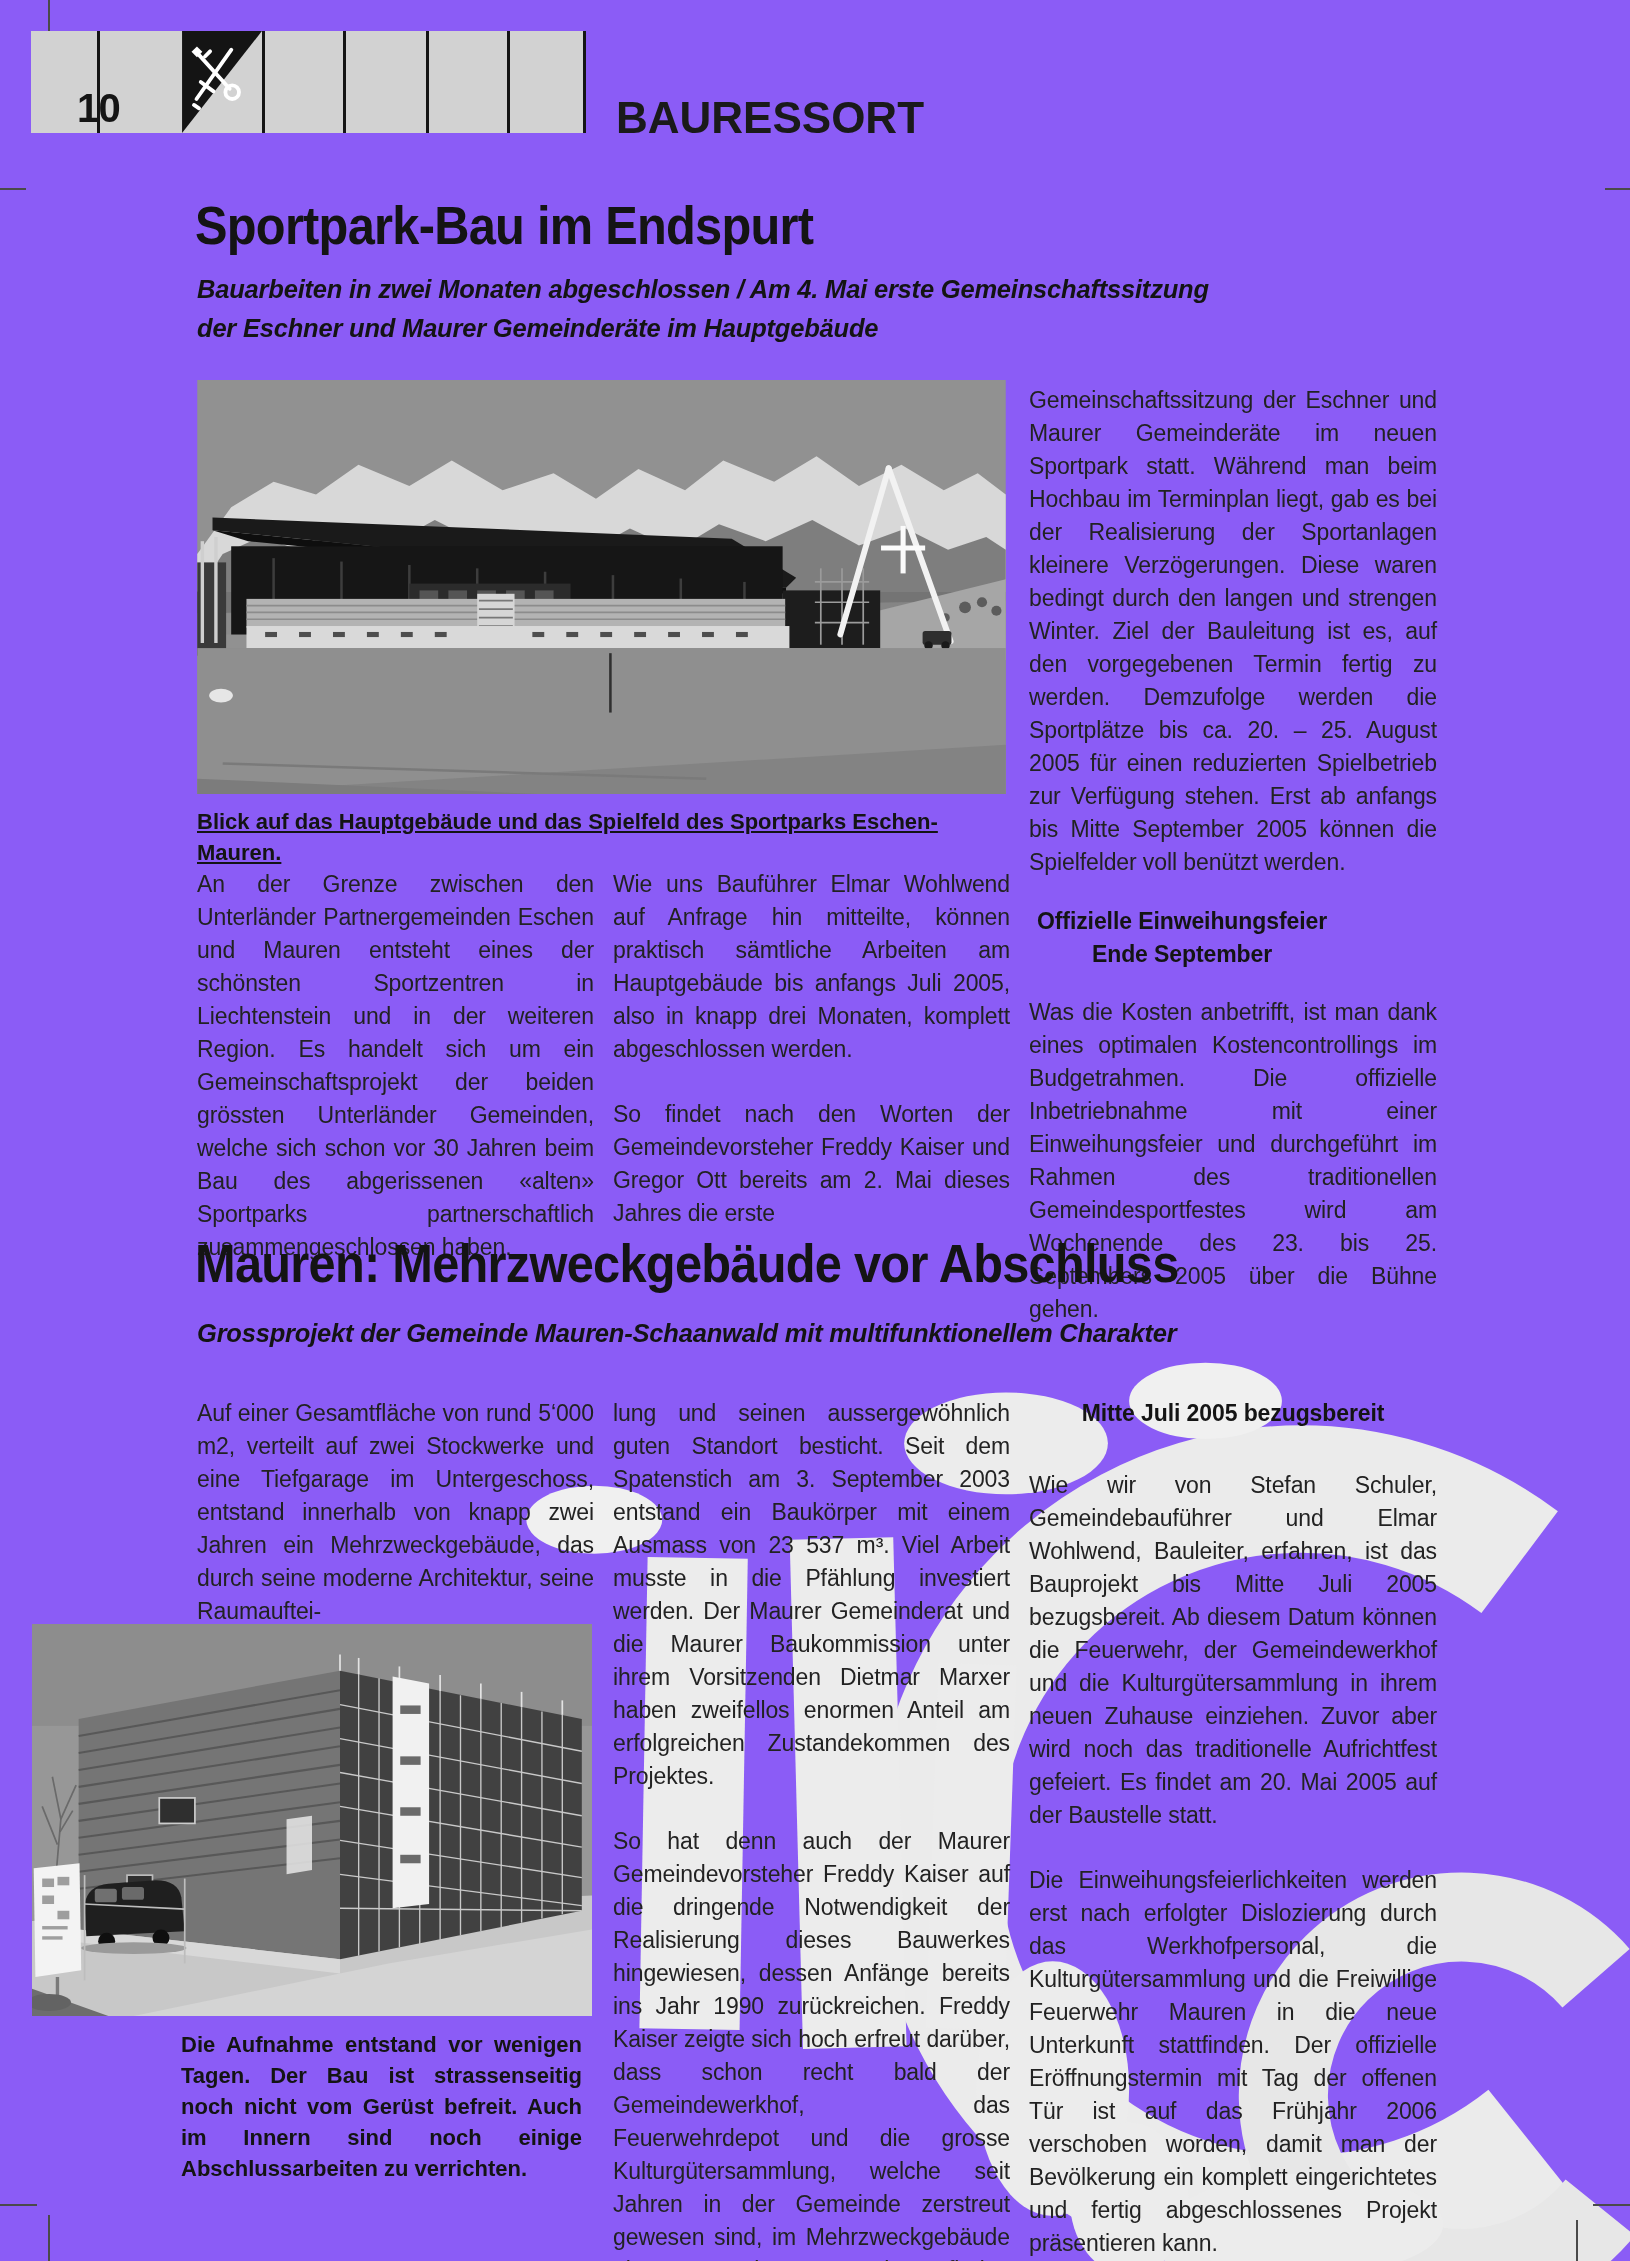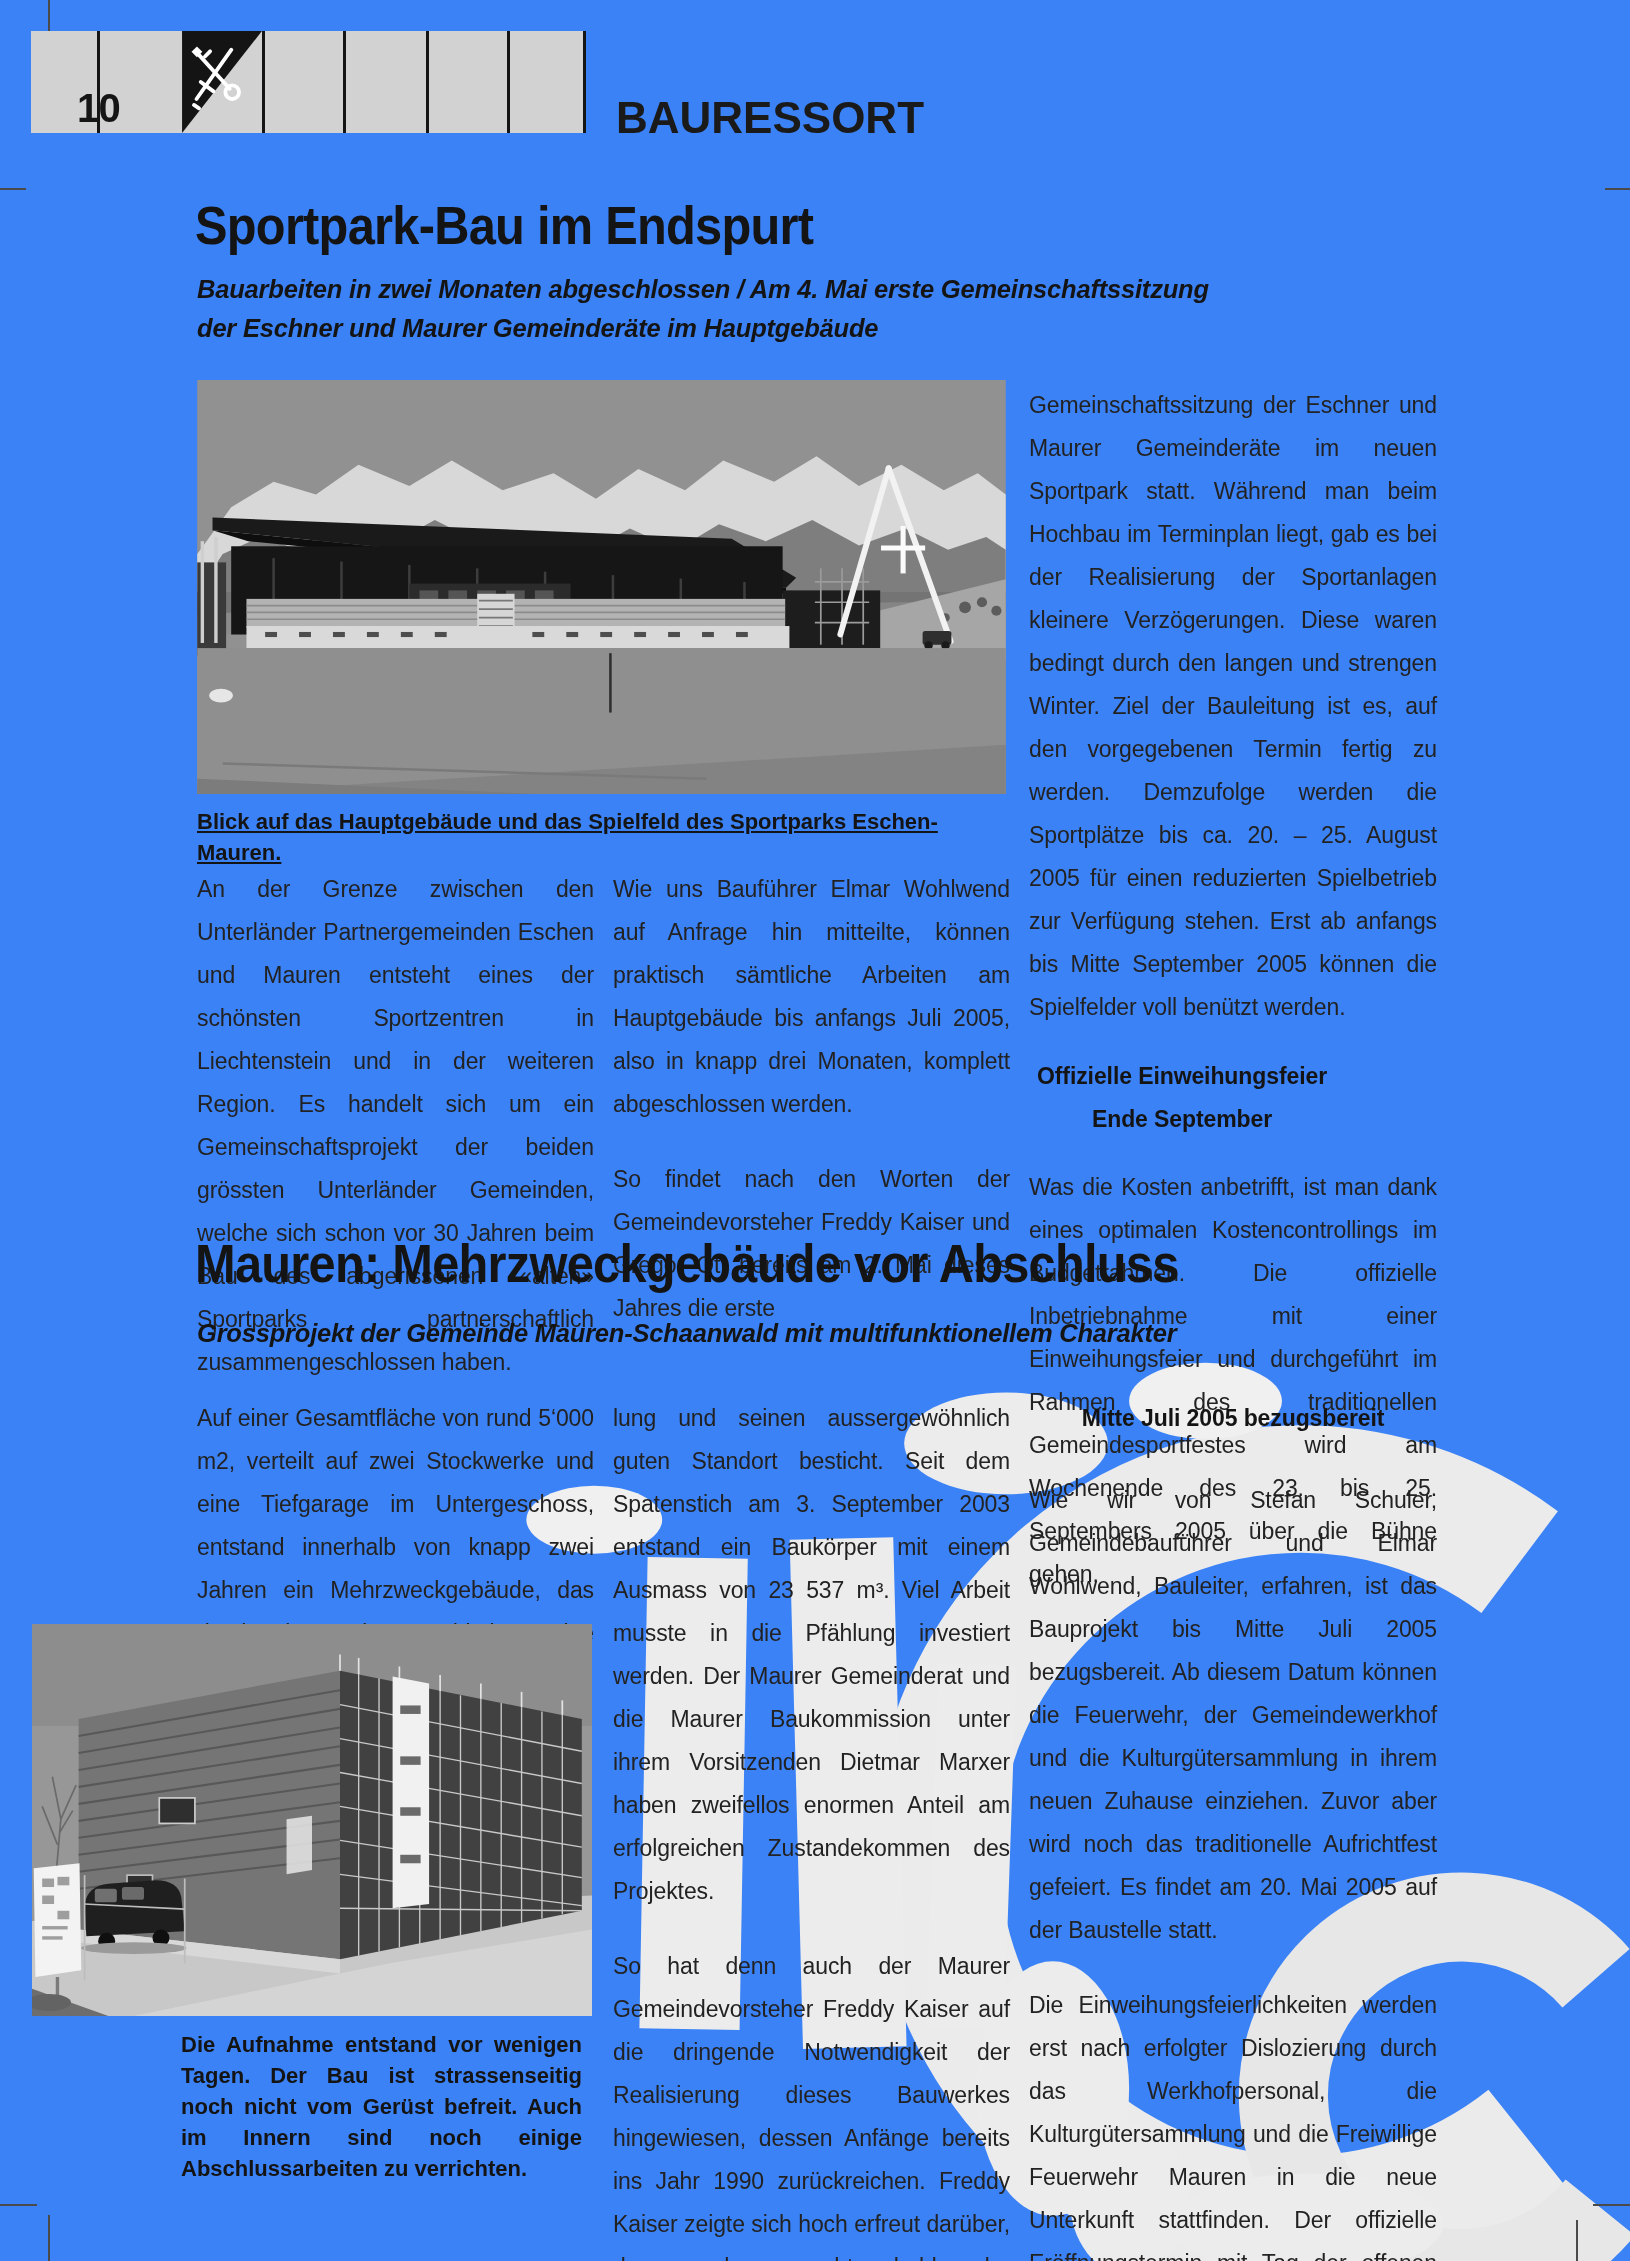--- a/index.html
+++ b/index.html
@@ -1,19 +1,19 @@
 <!DOCTYPE html>
 <html style="font-size:13.6px"><head>
 <meta charset="utf-8">
 <style>
   html,body{margin:0;padding:0;background:#ffffff;}
   .page{
     position:relative;
     width:1630px;height:2261px;
-    background:#3b82f6;
+    background:#8b5cf6;
     font-family:"Liberation Sans", sans-serif;
     color:#1c1c1c;
     overflow:hidden;
   }
   .abs{position:absolute;}
   .z1{z-index:2;}
   
   .band{left:31px;top:31px;width:554px;height:102px;background:#d2d2d2;}
   .vline{position:absolute;top:0;width:2.5px;height:102px;background:#151515;}
   .page-num{position:absolute;left:46px;bottom:1.7px;font-size:40px;font-weight:700;color:#151515;letter-spacing:-0.8px;}
@@ -26,21 +26,21 @@
     font-size:53px;font-weight:700;color:#141414;letter-spacing:-0.8px;
     transform:scaleX(0.92);transform-origin:left top;white-space:nowrap;
   }
   .sub{
     font-size:25.5px;font-weight:700;font-style:italic;color:#141414;
     line-height:39px;white-space:nowrap;letter-spacing:-0.2px;
   }
   .sub span{display:block;}
   
   .col{
-    font-size:23px;line-height:43px;text-align:justify;color:#222222;
+    font-size:23px;line-height:33px;text-align:justify;color:#222222;
     letter-spacing:-0.1px;
   }
   .col p{margin:0;}
   .col p + p{margin-top:32px;}
   .colhead{font-weight:700;text-align:center;color:#141414;}
   .caption{
     font-size:22px;font-weight:700;line-height:31px;color:#141414;
   }
   .caption.just{text-align:justify;}
   .caption span{display:block;text-decoration:underline;}

